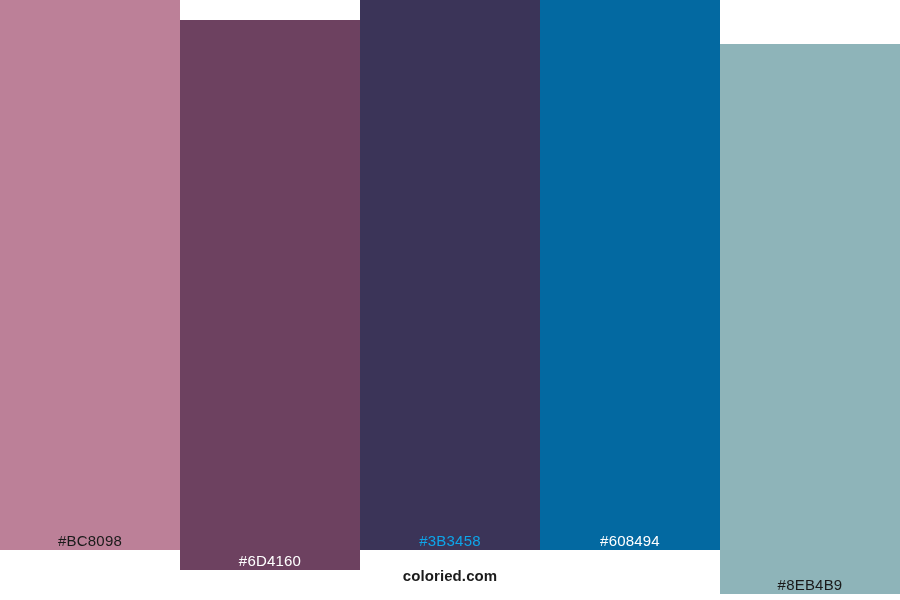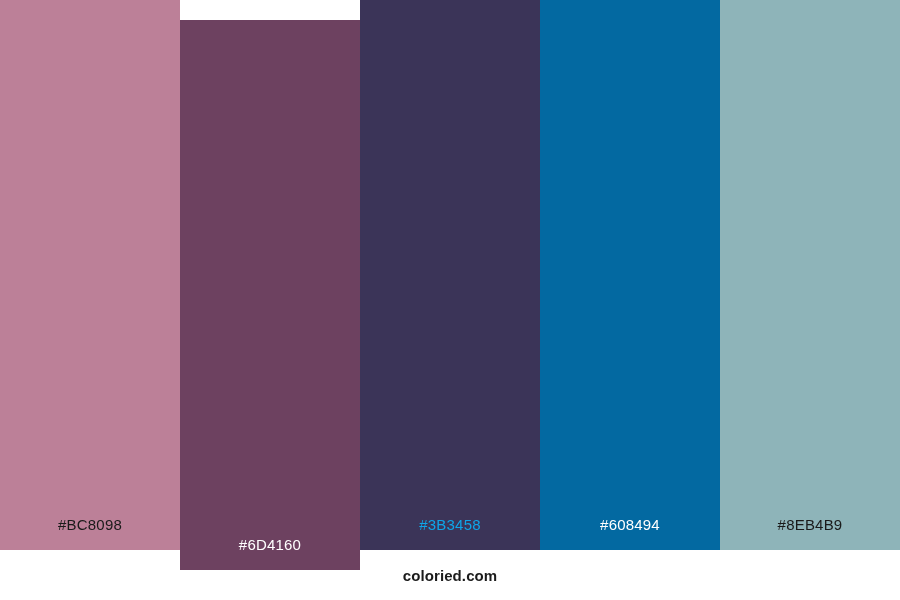--- a/index.html
+++ b/index.html
@@ -39,21 +39,21 @@
     justify-content: center;
   }
 
   .swatch-label {
     display: block;
     width: 100%;
     text-align: center;
     font-size: 15px;
     line-height: 1;
     letter-spacing: 0.2px;
-    padding-bottom: 18px;
+    padding-bottom: 2px;
     font-family: "Liberation Sans", "DejaVu Sans", sans-serif;
     user-select: text;
   }
 
   .label-light {
     color: #ffffff;
   }
 
   .label-dark {
     color: #1a1a1a;
@@ -93,21 +93,21 @@
     </div>
 
     <div class="swatch" style="background-color: rgb(59, 52, 88);">
       <span class="swatch-label label-light" style="color: #0ea5e9;">#3B3458</span>
     </div>
 
     <div class="swatch" style="background-color: #0369a1;">
       <span class="swatch-label label-light" style="color: rgb(255, 255, 255);">#608494</span>
     </div>
 
-    <div class="swatch" style="background-color: rgb(142, 180, 185);">
+    <div class="swatch" style="background-color: rgb(142, 180, 185); margin-top: 44px;">
       <span class="swatch-label label-dark" style="color: rgb(26, 26, 26);">#8EB4B9</span>
     </div>
 
   </div>
 
   <div class="footer">
     <span class="footer-text">coloried.com</span>
   </div>
 
 </div>

